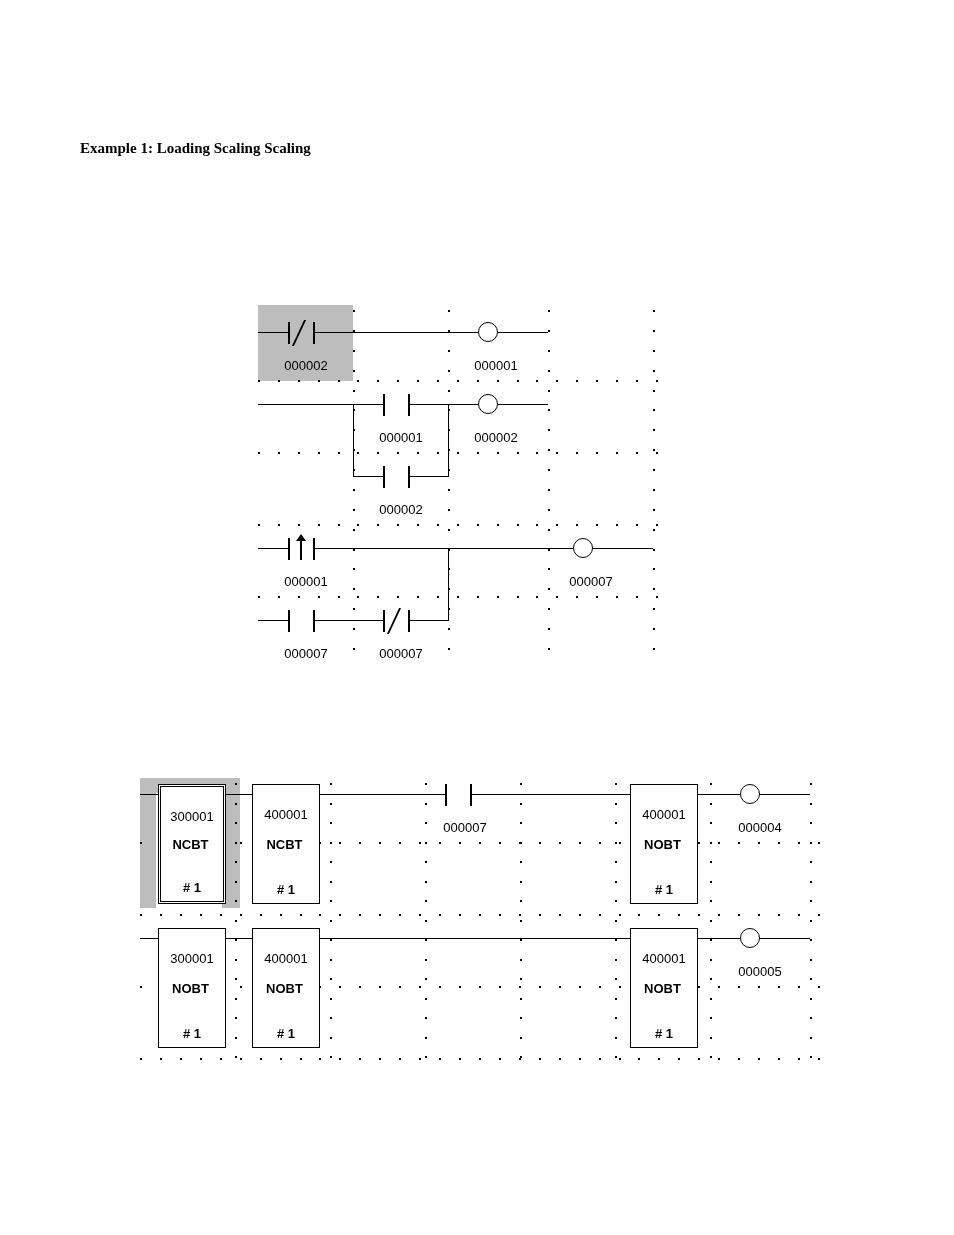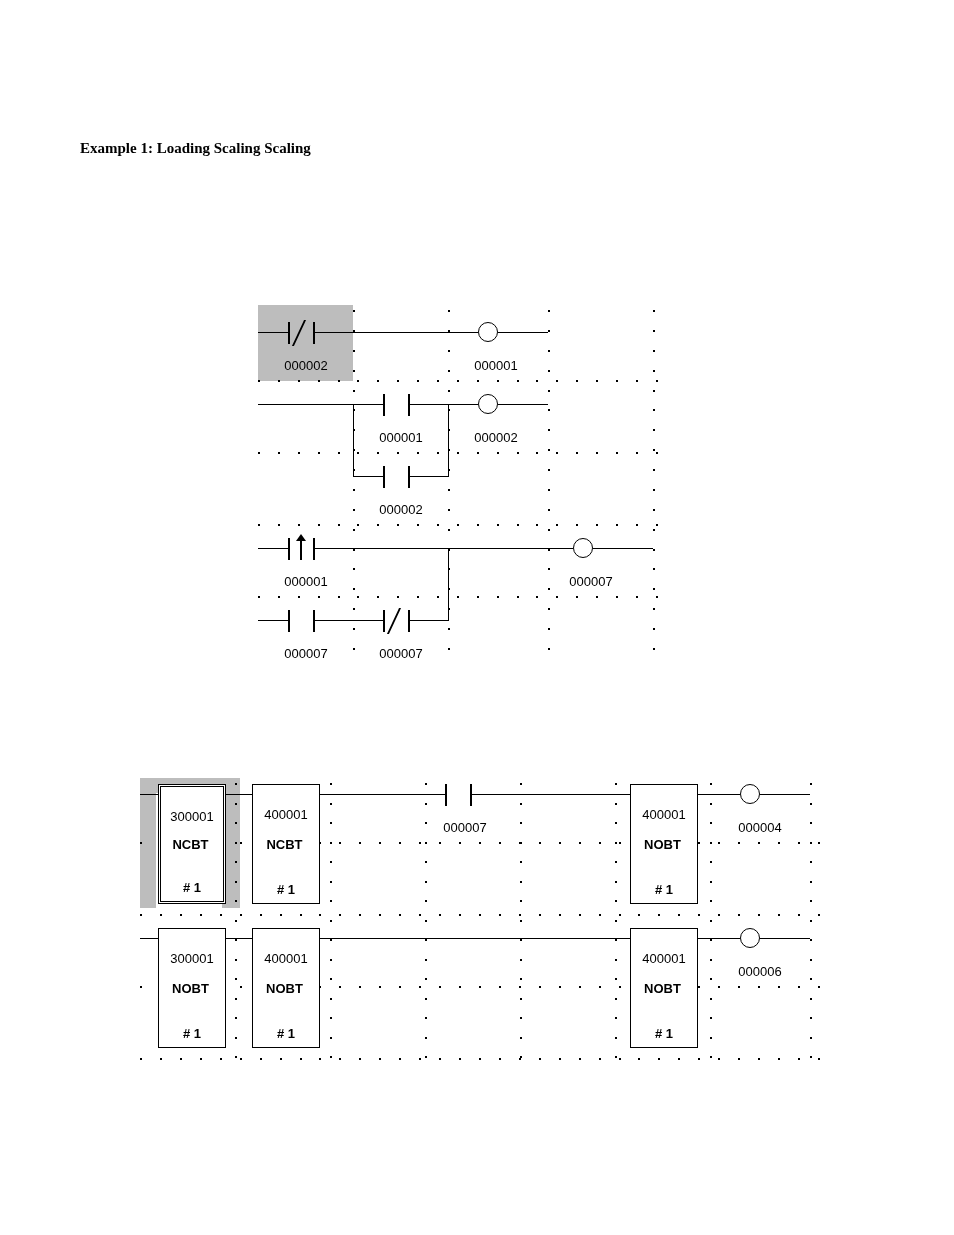--- a/index.html
+++ b/index.html
@@ -684,16 +684,16 @@
     </div>
     <div class="hline" style="left:180px; top:160px; width:310px;"></div>
     <div class="fbox" style="left:490px; top:150px; width:68px; height:120px;">
       <div class="topval">400001</div>
       <div class="midval">NOBT</div>
       <div class="botval"># 1</div>
     </div>
     <div class="hline" style="left:558px; top:160px; width:42px;"></div>
     <div class="coil" style="left:600px; top:150px;"></div>
     <div class="hline" style="left:620px; top:160px; width:50px;"></div>
-    <div class="label" style="left:580px; top:186px; width:80px;">000006</div>
+    <div class="label" style="left:580px; top:186px; width:80px;">000005</div>
   </div>
 
 </div>
 
 </body></html>

